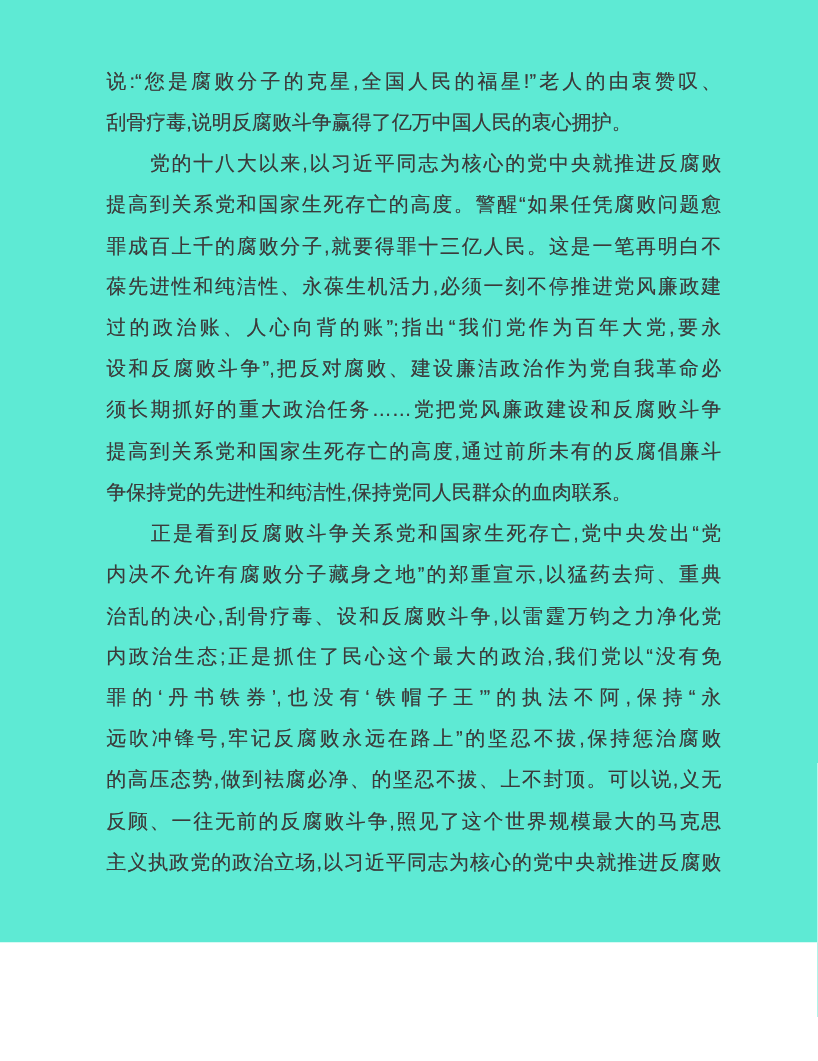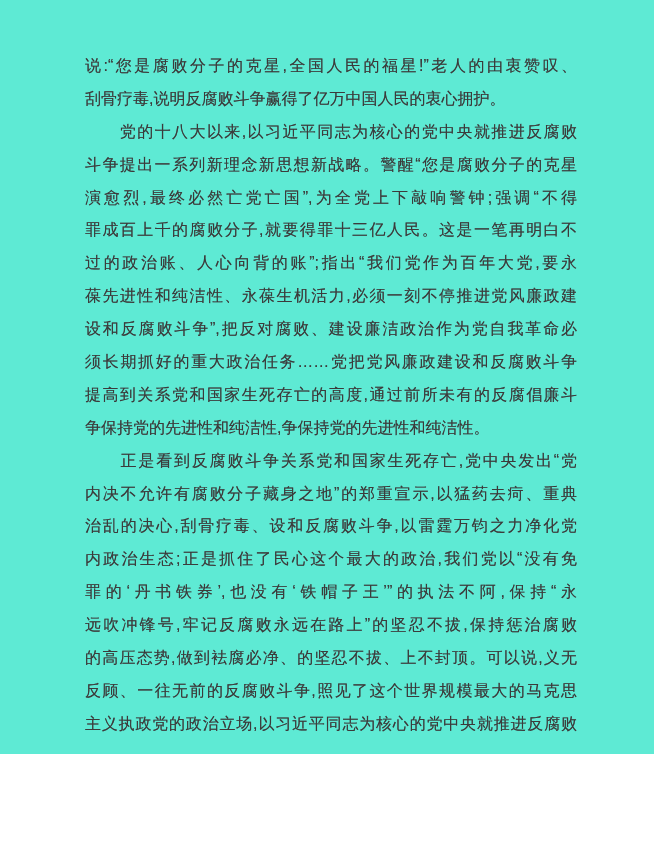--- a/index.html
+++ b/index.html
@@ -54,29 +54,28 @@
   }
 </style>
 </head>
 <body>
 
 <div class="page">
   <main class="text-block">
     <p class="line">说:“您是腐败分子的克星,全国人民的福星!”老人的由衷赞叹、</p>
     <p class="line para-end">刮骨疗毒,说明反腐败斗争赢得了亿万中国人民的衷心拥护。</p>
     <p class="line">　　党的十八大以来,以习近平同志为核心的党中央就推进反腐败</p>
-    <p class="line">斗争提出一系列新理念新思想新战略。警醒“您是腐败分子的克星</p>
-    <p class="line">演愈烈,最终必然亡党亡国”,为全党上下敲响警钟;强调“不得</p>
+    <p class="line">提高到关系党和国家生死存亡的高度。警醒“如果任凭腐败问题愈</p>
     <p class="line">罪成百上千的腐败分子,就要得罪十三亿人民。这是一笔再明白不</p>
+    <p class="line">葆先进性和纯洁性、永葆生机活力,必须一刻不停推进党风廉政建</p>
     <p class="line">过的政治账、人心向背的账”;指出“我们党作为百年大党,要永</p>
-    <p class="line">葆先进性和纯洁性、永葆生机活力,必须一刻不停推进党风廉政建</p>
     <p class="line">设和反腐败斗争”,把反对腐败、建设廉洁政治作为党自我革命必</p>
     <p class="line">须长期抓好的重大政治任务……党把党风廉政建设和反腐败斗争</p>
     <p class="line">提高到关系党和国家生死存亡的高度,通过前所未有的反腐倡廉斗</p>
-    <p class="line para-end">争保持党的先进性和纯洁性,争保持党的先进性和纯洁性。</p>
+    <p class="line para-end">争保持党的先进性和纯洁性,保持党同人民群众的血肉联系。</p>
     <p class="line">　　正是看到反腐败斗争关系党和国家生死存亡,党中央发出“党</p>
     <p class="line">内决不允许有腐败分子藏身之地”的郑重宣示,以猛药去疴、重典</p>
     <p class="line">治乱的决心,刮骨疗毒、设和反腐败斗争,以雷霆万钧之力净化党</p>
     <p class="line">内政治生态;正是抓住了民心这个最大的政治,我们党以“没有免</p>
     <p class="line">罪的‘丹书铁券’,也没有‘铁帽子王’”的执法不阿,保持“永</p>
     <p class="line">远吹冲锋号,牢记反腐败永远在路上”的坚忍不拔,保持惩治腐败</p>
     <p class="line">的高压态势,做到袪腐必净、的坚忍不拔、上不封顶。可以说,义无</p>
     <p class="line">反顾、一往无前的反腐败斗争,照见了这个世界规模最大的马克思</p>
     <p class="line">主义执政党的政治立场,以习近平同志为核心的党中央就推进反腐败</p>
   </main>

